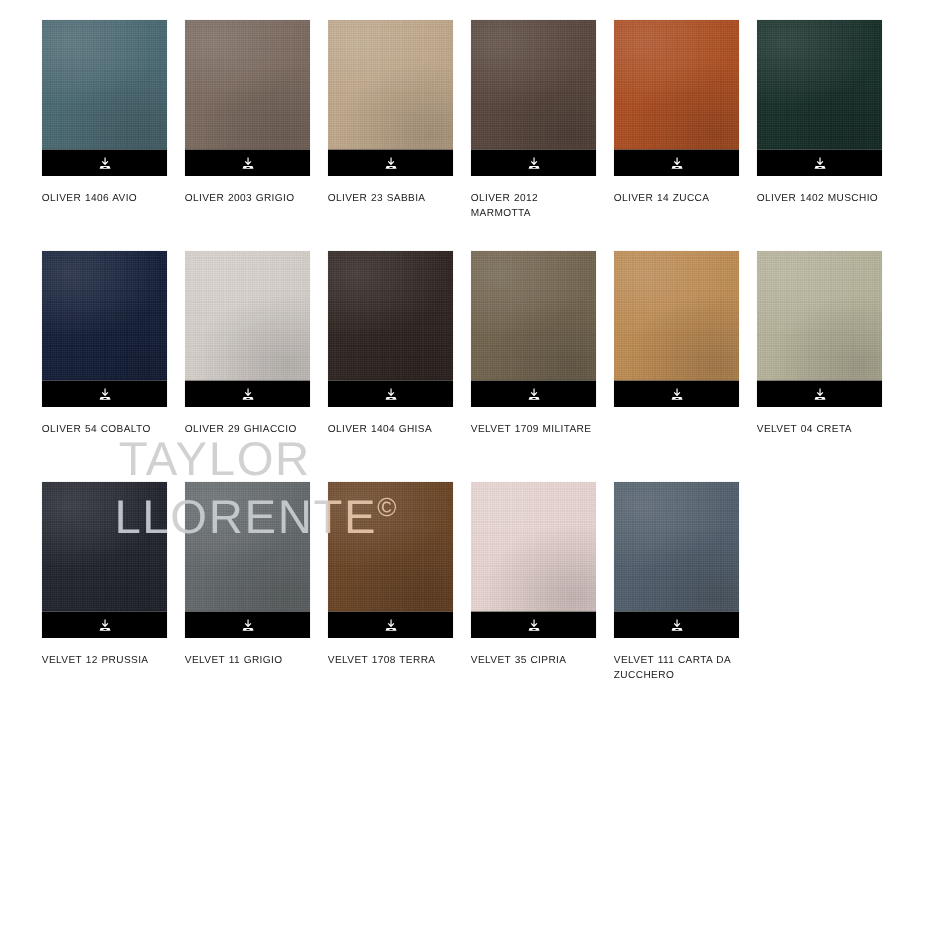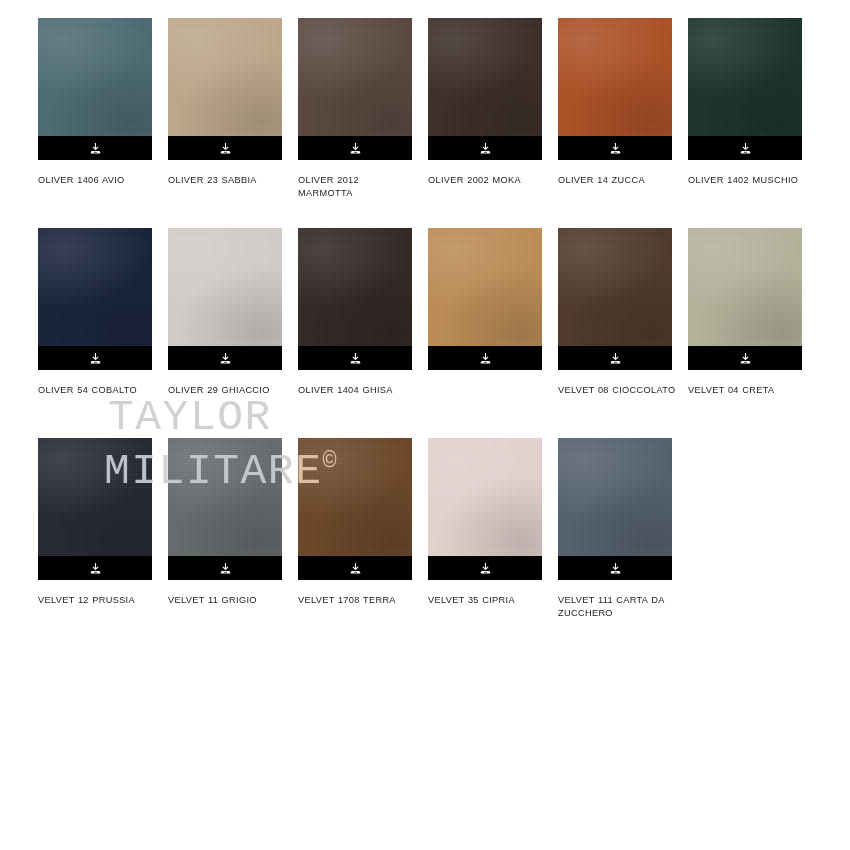--- a/index.html
+++ b/index.html
@@ -17,21 +17,21 @@
     -webkit-font-smoothing: antialiased;
   }
 
   
   #watermark {
     position: absolute;
     left: 108px;
     top: 396px;
     z-index: 5;
     pointer-events: none;
-    font-family: Liberation Mono, monospace;
+    font-family: Liberation Sans, sans-serif;
     font-size: 43px;
     line-height: 44px;
     letter-spacing: 1.5px;
     color: #cdcdcd;
     white-space: nowrap;
     mix-blend-mode: luminosity;
     opacity: .92;
   }
   #watermark .wm-line { display: block; }
   #watermark .wm-line2 { margin-left: -4px; }
@@ -117,39 +117,52 @@
     color: #1b1b1b;
     text-transform: uppercase;
     word-spacing: .5px;
   }
 </style>
 </head>
 <body>
 
 <div id="watermark">
   <span class="wm-line wm-line1">TAYLOR</span>
-  <span class="wm-line wm-line2"><span>MILITARE</span><sup>©</sup></span>
+  <span class="wm-line wm-line2"><span>LLORENTE</span><sup>©</sup></span>
 </div>
 
 <div id="swatch-grid">
     <div class="swatch-cell">
       <div class="swatch-figure">
         <div class="swatch-color" style="background-color: rgb(75, 106, 115);"></div>
         <div class="swatch-download-bar" title="Download swatch">
           <svg class="download-icon" viewBox="0 0 24 24" aria-hidden="true">
             <path fill="#ffffff" d="M11 2h2v9.2l3.1-3.1 1.4 1.4L12 15.1 6.5 9.5l1.4-1.4L11 11.2z"></path>
             <path fill="#ffffff" d="M4.6 16.6h14.8l1.6 3.6c.2.5-.1 1-.6 1H3.6c-.5 0-.8-.5-.6-1z"></path>
             <path fill="#000000" d="M9.4 18.2h5.2v1.4H9.4z"></path>
           </svg>
         </div>
       </div>
       <div class="swatch-label">OLIVER 1406 AVIO</div>
     </div>
     <div class="swatch-cell">
       <div class="swatch-figure">
+        <div class="swatch-color" style="background-color: rgb(123, 106, 95);"></div>
+        <div class="swatch-download-bar" title="Download swatch">
+          <svg class="download-icon" viewBox="0 0 24 24" aria-hidden="true">
+            <path fill="#ffffff" d="M11 2h2v9.2l3.1-3.1 1.4 1.4L12 15.1 6.5 9.5l1.4-1.4L11 11.2z"></path>
+            <path fill="#ffffff" d="M4.6 16.6h14.8l1.6 3.6c.2.5-.1 1-.6 1H3.6c-.5 0-.8-.5-.6-1z"></path>
+            <path fill="#000000" d="M9.4 18.2h5.2v1.4H9.4z"></path>
+          </svg>
+        </div>
+      </div>
+      <div class="swatch-label">OLIVER 2003 GRIGIO</div>
+    </div>
+    <div class="swatch-cell">
+      <div class="swatch-figure">
         <div class="swatch-color" style="background-color: rgb(192, 169, 140);"></div>
         <div class="swatch-download-bar" title="Download swatch">
           <svg class="download-icon" viewBox="0 0 24 24" aria-hidden="true">
             <path fill="#ffffff" d="M11 2h2v9.2l3.1-3.1 1.4 1.4L12 15.1 6.5 9.5l1.4-1.4L11 11.2z"></path>
             <path fill="#ffffff" d="M4.6 16.6h14.8l1.6 3.6c.2.5-.1 1-.6 1H3.6c-.5 0-.8-.5-.6-1z"></path>
             <path fill="#000000" d="M9.4 18.2h5.2v1.4H9.4z"></path>
           </svg>
         </div>
       </div>
       <div class="swatch-label">OLIVER 23 SABBIA</div>
@@ -162,33 +175,20 @@
             <path fill="#ffffff" d="M11 2h2v9.2l3.1-3.1 1.4 1.4L12 15.1 6.5 9.5l1.4-1.4L11 11.2z"></path>
             <path fill="#ffffff" d="M4.6 16.6h14.8l1.6 3.6c.2.5-.1 1-.6 1H3.6c-.5 0-.8-.5-.6-1z"></path>
             <path fill="#000000" d="M9.4 18.2h5.2v1.4H9.4z"></path>
           </svg>
         </div>
       </div>
       <div class="swatch-label">OLIVER 2012 MARMOTTA</div>
     </div>
     <div class="swatch-cell">
       <div class="swatch-figure">
-        <div class="swatch-color" style="background-color: rgb(58, 43, 37);"></div>
-        <div class="swatch-download-bar" title="Download swatch">
-          <svg class="download-icon" viewBox="0 0 24 24" aria-hidden="true">
-            <path fill="#ffffff" d="M11 2h2v9.2l3.1-3.1 1.4 1.4L12 15.1 6.5 9.5l1.4-1.4L11 11.2z"></path>
-            <path fill="#ffffff" d="M4.6 16.6h14.8l1.6 3.6c.2.5-.1 1-.6 1H3.6c-.5 0-.8-.5-.6-1z"></path>
-            <path fill="#000000" d="M9.4 18.2h5.2v1.4H9.4z"></path>
-          </svg>
-        </div>
-      </div>
-      <div class="swatch-label">OLIVER 2002 MOKA</div>
-    </div>
-    <div class="swatch-cell">
-      <div class="swatch-figure">
         <div class="swatch-color" style="background-color: rgb(174, 79, 34);"></div>
         <div class="swatch-download-bar" title="Download swatch">
           <svg class="download-icon" viewBox="0 0 24 24" aria-hidden="true">
             <path fill="#ffffff" d="M11 2h2v9.2l3.1-3.1 1.4 1.4L12 15.1 6.5 9.5l1.4-1.4L11 11.2z"></path>
             <path fill="#ffffff" d="M4.6 16.6h14.8l1.6 3.6c.2.5-.1 1-.6 1H3.6c-.5 0-.8-.5-.6-1z"></path>
             <path fill="#000000" d="M9.4 18.2h5.2v1.4H9.4z"></path>
           </svg>
         </div>
       </div>
       <div class="swatch-label">OLIVER 14 ZUCCA</div>
@@ -240,45 +240,45 @@
             <path fill="#ffffff" d="M11 2h2v9.2l3.1-3.1 1.4 1.4L12 15.1 6.5 9.5l1.4-1.4L11 11.2z"></path>
             <path fill="#ffffff" d="M4.6 16.6h14.8l1.6 3.6c.2.5-.1 1-.6 1H3.6c-.5 0-.8-.5-.6-1z"></path>
             <path fill="#000000" d="M9.4 18.2h5.2v1.4H9.4z"></path>
           </svg>
         </div>
       </div>
       <div class="swatch-label">OLIVER 1404 GHISA</div>
     </div>
     <div class="swatch-cell">
       <div class="swatch-figure">
+        <div class="swatch-color" style="background-color: rgb(115, 101, 79);"></div>
+        <div class="swatch-download-bar" title="Download swatch">
+          <svg class="download-icon" viewBox="0 0 24 24" aria-hidden="true">
+            <path fill="#ffffff" d="M11 2h2v9.2l3.1-3.1 1.4 1.4L12 15.1 6.5 9.5l1.4-1.4L11 11.2z"></path>
+            <path fill="#ffffff" d="M4.6 16.6h14.8l1.6 3.6c.2.5-.1 1-.6 1H3.6c-.5 0-.8-.5-.6-1z"></path>
+            <path fill="#000000" d="M9.4 18.2h5.2v1.4H9.4z"></path>
+          </svg>
+        </div>
+      </div>
+      <div class="swatch-label">VELVET 1709 MILITARE</div>
+    </div>
+    <div class="swatch-cell">
+      <div class="swatch-figure">
         <div class="swatch-color" style="background-color: rgb(191, 141, 84);"></div>
         <div class="swatch-download-bar" title="Download swatch">
           <svg class="download-icon" viewBox="0 0 24 24" aria-hidden="true">
             <path fill="#ffffff" d="M11 2h2v9.2l3.1-3.1 1.4 1.4L12 15.1 6.5 9.5l1.4-1.4L11 11.2z"></path>
             <path fill="#ffffff" d="M4.6 16.6h14.8l1.6 3.6c.2.5-.1 1-.6 1H3.6c-.5 0-.8-.5-.6-1z"></path>
             <path fill="#000000" d="M9.4 18.2h5.2v1.4H9.4z"></path>
           </svg>
         </div>
       </div>
     </div>
     <div class="swatch-cell">
       <div class="swatch-figure">
-        <div class="swatch-color" style="background-color: rgb(77, 55, 39);"></div>
-        <div class="swatch-download-bar" title="Download swatch">
-          <svg class="download-icon" viewBox="0 0 24 24" aria-hidden="true">
-            <path fill="#ffffff" d="M11 2h2v9.2l3.1-3.1 1.4 1.4L12 15.1 6.5 9.5l1.4-1.4L11 11.2z"></path>
-            <path fill="#ffffff" d="M4.6 16.6h14.8l1.6 3.6c.2.5-.1 1-.6 1H3.6c-.5 0-.8-.5-.6-1z"></path>
-            <path fill="#000000" d="M9.4 18.2h5.2v1.4H9.4z"></path>
-          </svg>
-        </div>
-      </div>
-      <div class="swatch-label">VELVET 08 CIOCCOLATO</div>
-    </div>
-    <div class="swatch-cell">
-      <div class="swatch-figure">
         <div class="swatch-color" style="background-color: rgb(184, 180, 156);"></div>
         <div class="swatch-download-bar" title="Download swatch">
           <svg class="download-icon" viewBox="0 0 24 24" aria-hidden="true">
             <path fill="#ffffff" d="M11 2h2v9.2l3.1-3.1 1.4 1.4L12 15.1 6.5 9.5l1.4-1.4L11 11.2z"></path>
             <path fill="#ffffff" d="M4.6 16.6h14.8l1.6 3.6c.2.5-.1 1-.6 1H3.6c-.5 0-.8-.5-.6-1z"></path>
             <path fill="#000000" d="M9.4 18.2h5.2v1.4H9.4z"></path>
           </svg>
         </div>
       </div>
       <div class="swatch-label">VELVET 04 CRETA</div>

